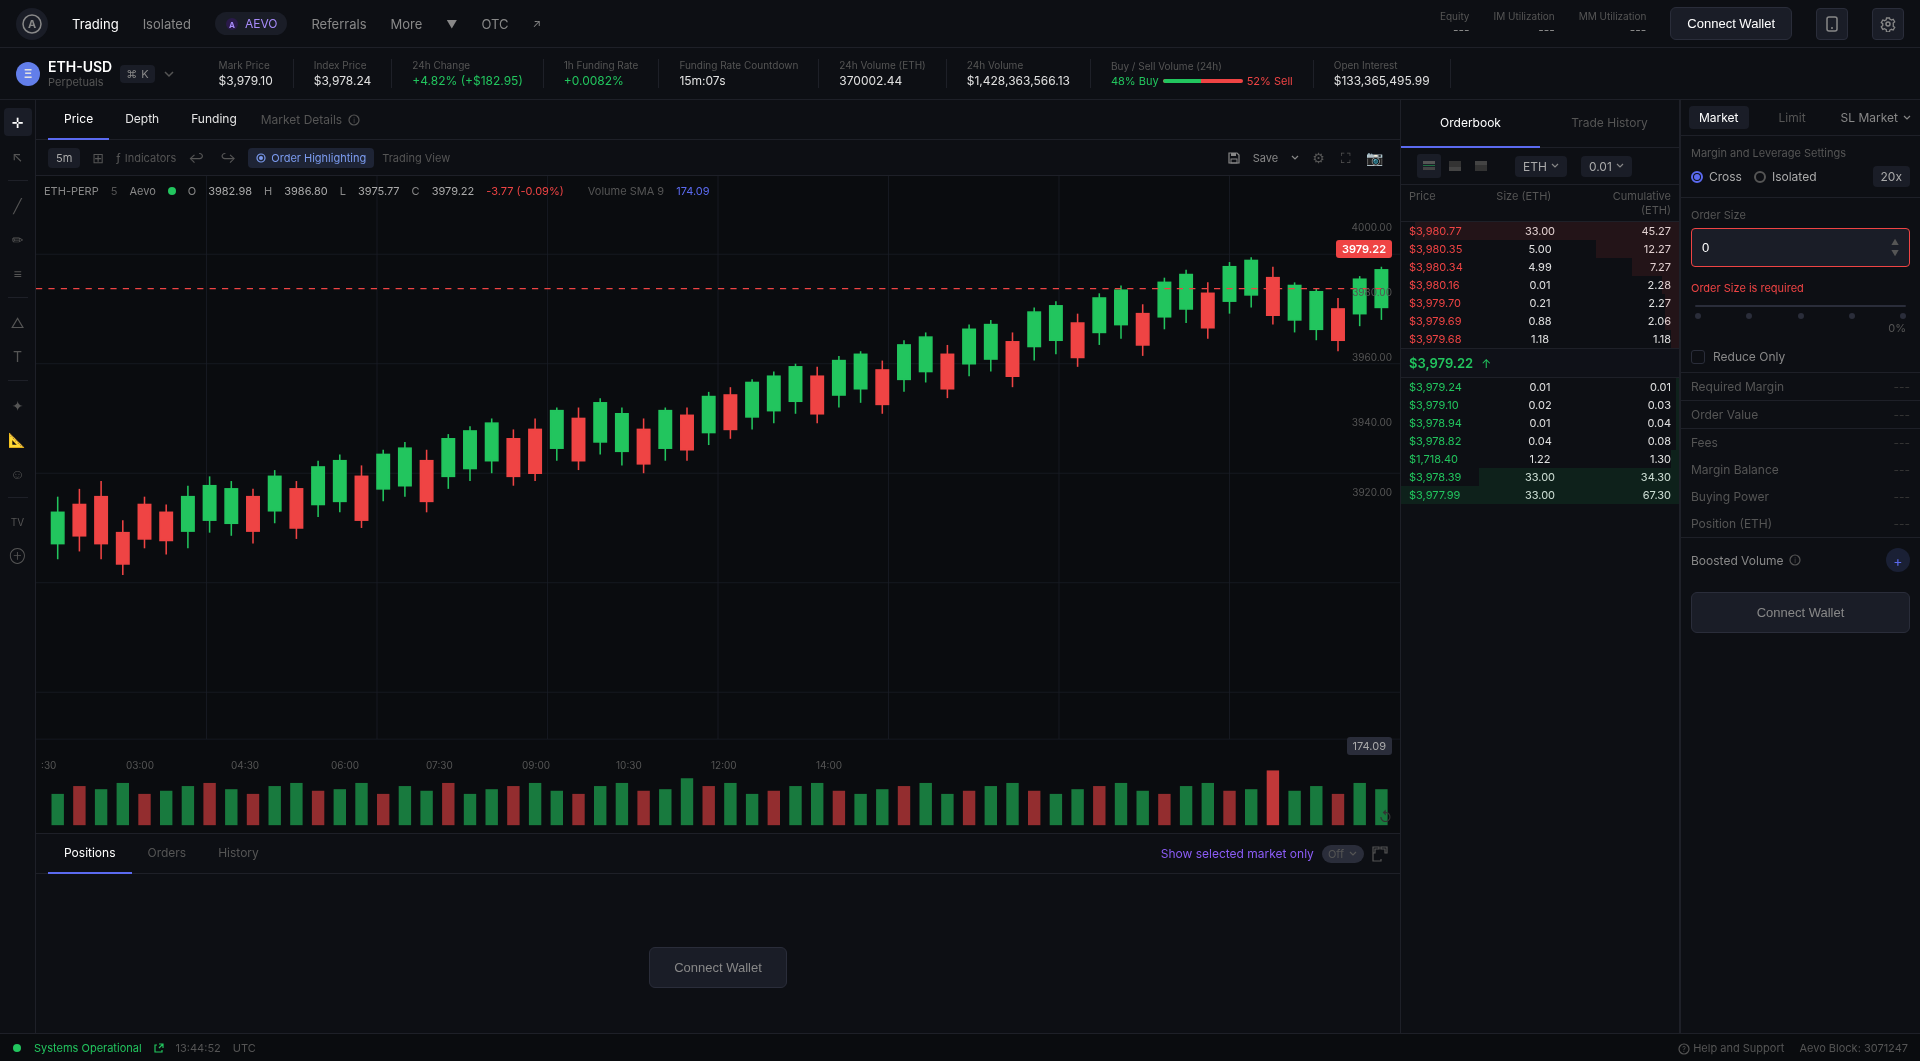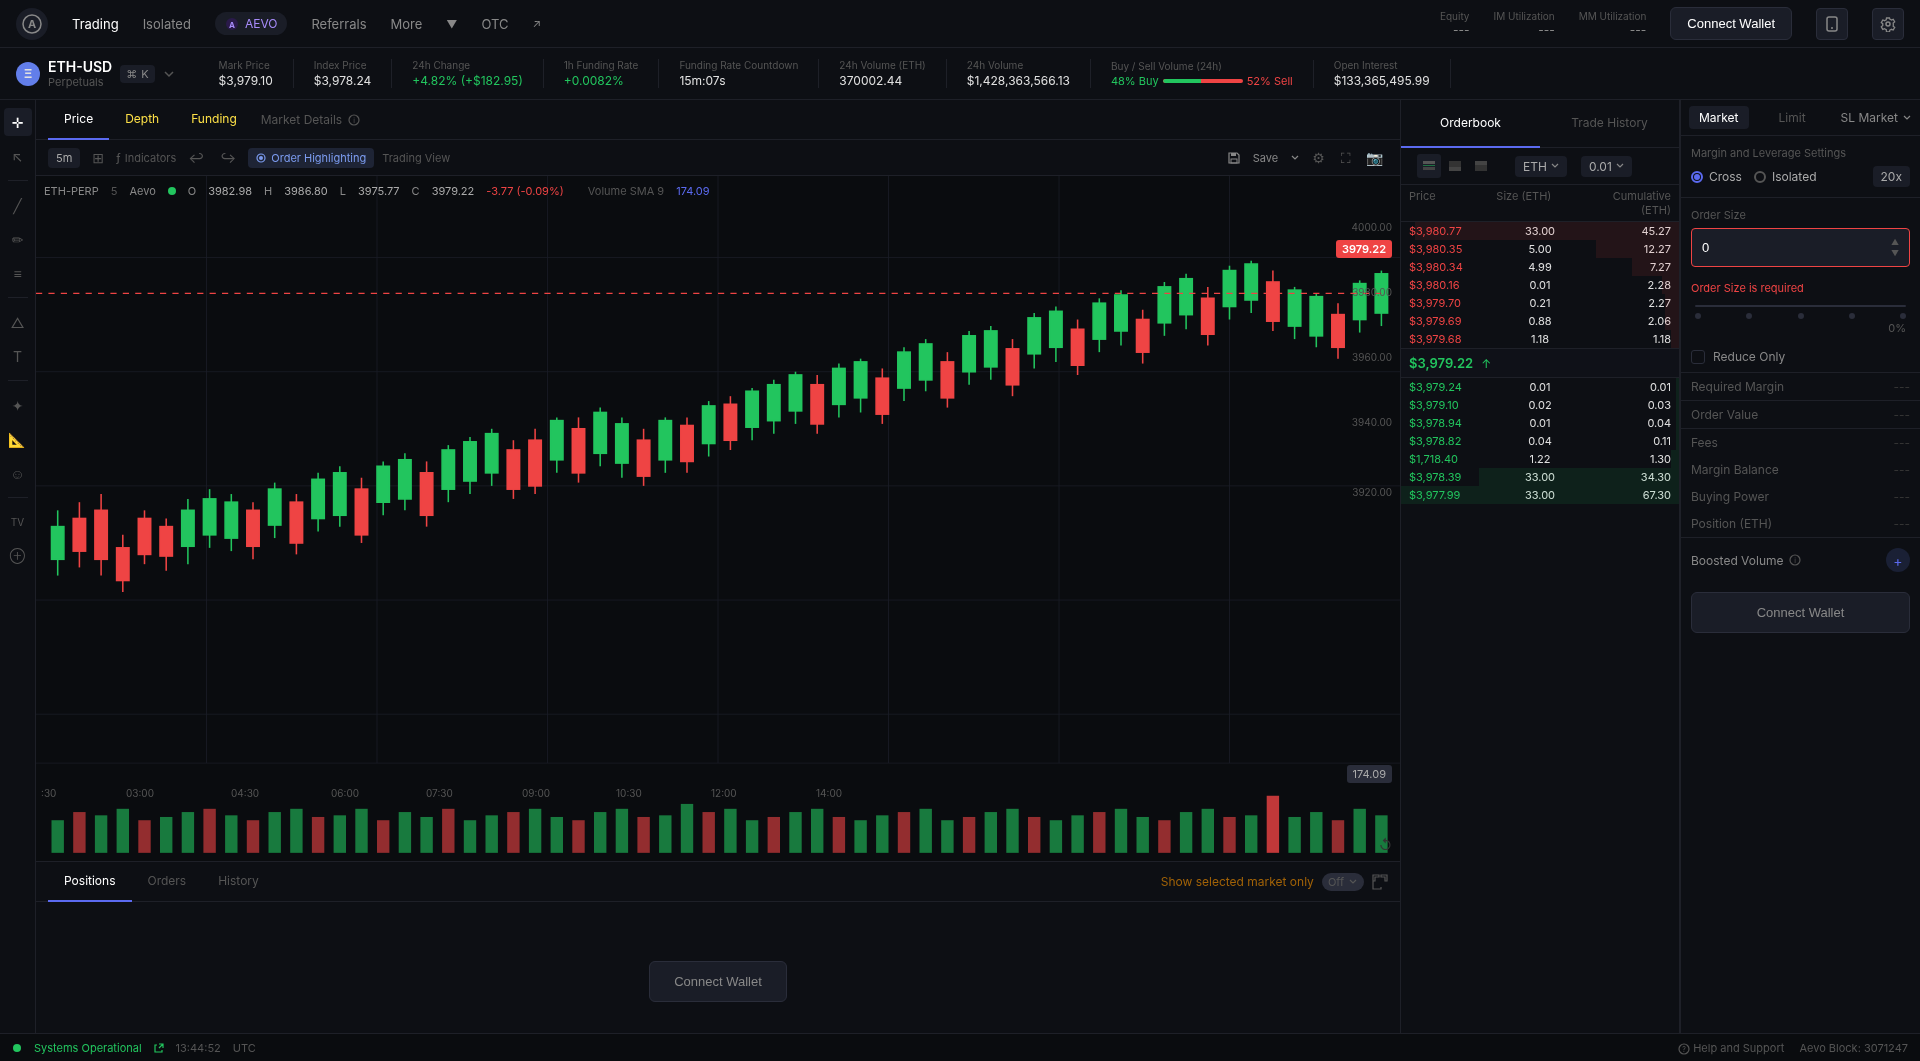--- a/index.html
+++ b/index.html
@@ -36,21 +36,21 @@
     
     
     .left-tools { width: 36px; background: #0d0f14; border-right: 1px solid #1e2028; display: flex; flex-direction: column; align-items: center; padding: 8px 0; gap: 6px; }
     .tool-btn { width: 28px; height: 28px; display: flex; align-items: center; justify-content: center; border-radius: 4px; cursor: pointer; color: #555; font-size: 14px; }
     .tool-btn.active { background: #1a1d27; color: #fff; }
     .tool-sep { width: 20px; height: 1px; background: #1e2028; margin: 4px 0; }
 
     
     .chart-area { flex: 1; display: flex; flex-direction: column; background: #0a0c0f; overflow: hidden; }
     .chart-tabs { display: flex; align-items: center; height: 40px; background: #0d0f14; border-bottom: 1px solid #1e2028; padding: 0 12px; gap: 0; }
-    .chart-tab { padding: 0 16px; height: 40px; display: flex; align-items: center; font-size: 12px; color: #fde047; cursor: pointer; border-bottom: 2px solid transparent; }
+    .chart-tab { padding: 0 16px; height: 40px; display: flex; align-items: center; font-size: 12px; color: #e5e5e5; cursor: pointer; border-bottom: 2px solid transparent; }
     .chart-tab.active { color: #fff; border-bottom-color: #5b6af0; }
     .market-details { display: flex; align-items: center; gap: 6px; margin-left: 8px; color: #555; font-size: 12px; cursor: pointer; }
     .chart-toolbar { display: flex; align-items: center; height: 36px; background: #0d0f14; border-bottom: 1px solid #1e2028; padding: 0 12px; gap: 8px; }
     .timeframe-btn { background: #1a1d27; border-radius: 4px; padding: 3px 8px; font-size: 11px; color: #aaa; cursor: pointer; }
     .chart-tool-icon { color: #555; cursor: pointer; font-size: 14px; padding: 4px; }
     .order-highlight-btn { display: flex; align-items: center; gap: 5px; background: #1e2435; border-radius: 4px; padding: 3px 8px; font-size: 11px; color: #7c9cf0; cursor: pointer; }
     .trading-view-btn { font-size: 11px; color: #555; cursor: pointer; }
     .chart-right-tools { margin-left: auto; display: flex; align-items: center; gap: 8px; }
     .save-btn { display: flex; align-items: center; gap: 12px; font-size: 11px; color: #888; cursor: pointer; }
     
@@ -60,26 +60,26 @@
     .ohlc-o { color: #888; } .ohlc-v { color: #aaa; }
     .candle-red { color: #ef4444; }
     .price-label { position: absolute; right: 8px; background: #ef4444; color: #fff; padding: 2px 6px; border-radius: 3px; font-size: 11px; font-weight: 600; }
     .volume-label { position: absolute; right: 8px; background: #2a2d3a; color: #aaa; padding: 2px 6px; border-radius: 3px; font-size: 11px; }
     .chart-svg { width: 100%; height: 100%; }
     .y-axis-label { position: absolute; right: 8px; color: #555; font-size: 10px; }
     .x-axis-label { position: absolute; bottom: 2px; color: #555; font-size: 10px; }
     .refresh-icon { position: absolute; bottom: 8px; right: 8px; color: #333; font-size: 14px; cursor: pointer; }
     
     
-    .bottom-panel { height: 200px; border-top: 1px solid #1e2028; background: #0d0f14; display: flex; flex-direction: column; }
+    .bottom-panel { height: 228px; border-top: 1px solid #1e2028; background: #0d0f14; display: flex; flex-direction: column; }
     .bottom-tabs { display: flex; align-items: center; height: 40px; padding: 0 12px; gap: 0; border-bottom: 1px solid #1e2028; }
     .bottom-tab { padding: 0 16px; height: 40px; display: flex; align-items: center; font-size: 12px; color: #555; cursor: pointer; border-bottom: 2px solid transparent; }
     .bottom-tab.active { color: #fff; border-bottom-color: #5b6af0; }
     .bottom-controls { margin-left: auto; display: flex; align-items: center; gap: 8px; }
-    .show-market-label { color: #a16207; font-size: 12px; }
+    .show-market-label { color: #8b5cf6; font-size: 12px; }
     .toggle-off { background: #2a2d3a; border-radius: 20px; padding: 2px 6px; font-size: 11px; color: #555; cursor: pointer; display: flex; align-items: center; gap: 4px; }
     .bottom-content { flex: 1; display: flex; align-items: center; justify-content: center; }
     .connect-wallet-center { background: #1a1d27; border: 1px solid #2a2d3a; color: #888; padding: 12px 24px; border-radius: 6px; cursor: pointer; font-size: 13px; }
 
     
     .orderbook-panel { width: 280px; background: #0d0f14; border-left: 1px solid #1e2028; border-right: 1px solid #1e2028; display: flex; flex-direction: column; }
     .ob-tabs { display: flex; align-items: center; height: 48px; border-bottom: 1px solid #1e2028; }
     .ob-tab { flex: 1; height: 48px; display: flex; align-items: center; justify-content: center; font-size: 12px; color: #555; cursor: pointer; border-bottom: 2px solid transparent; }
     .ob-tab.active { color: #fff; border-bottom-color: #5b6af0; }
     .ob-view-btns { display: flex; gap: 2px; padding: 0 8px; }
@@ -736,21 +736,21 @@
           <div class="ob-bid">
     <div class="ob-bar-bid" style="width:1%"></div>
     <span class="price">$3,978.94</span>
     <span class="size">0.01</span>
     <span class="cum">0.04</span>
   </div>
           <div class="ob-bid">
     <div class="ob-bar-bid" style="width:1%"></div>
     <span class="price">$3,978.82</span>
     <span class="size">0.04</span>
-    <span class="cum">0.11</span>
+    <span class="cum">0.08</span>
   </div>
           <div class="ob-bid">
     <div class="ob-bar-bid" style="width:3%"></div>
     <span class="price">$1,718.40</span>
     <span class="size">1.22</span>
     <span class="cum">1.30</span>
   </div>
           <div class="ob-bid">
     <div class="ob-bar-bid" style="width:72%"></div>
     <span class="price">$3,978.39</span>

